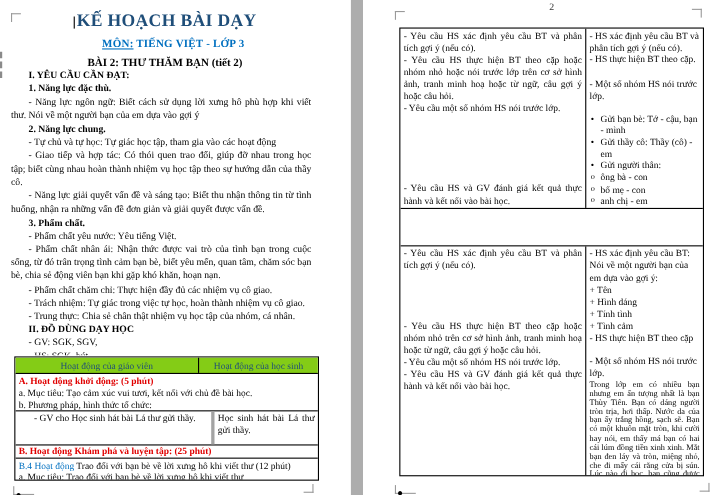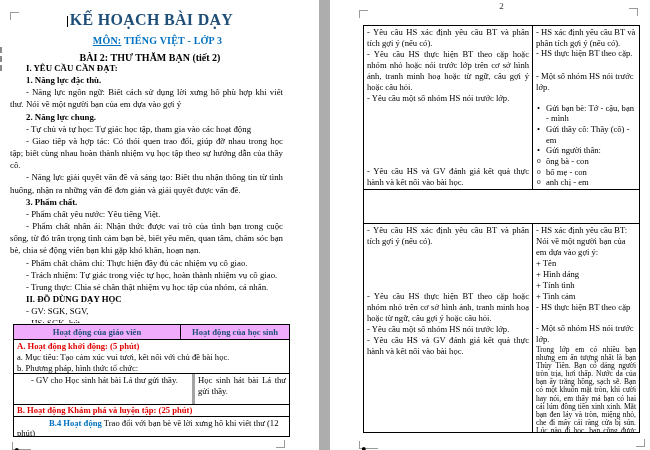--- a/index.html
+++ b/index.html
@@ -36,27 +36,27 @@
   .body1 div{text-indent:16px;}
   .b-h{font-weight:bold;}
 
   
   .tbl{position:absolute;border:1px solid #000;box-sizing:border-box;background:#fff;
        font-size:8.6px;line-height:11px;overflow:hidden;}
   .cell{box-sizing:border-box;padding:1px 3px;overflow:hidden;}
 
   
   #ltable{left:13px;top:324px;width:277px;height:113px;}
-  .lt-header{display:flex;height:14px;background:#f0abfc;border-bottom:1px solid #000;
-             font-weight:bold;color:#1F4E79;text-align:center;line-height:13px;}
+  .lt-header{display:flex;height:14px;background:#84cc16;border-bottom:1px solid #000;
+             font-weight:normal;color:#1F4E79;text-align:center;line-height:13px;}
   .lt-header .c1{width:167px;border-right:1px solid #000;box-sizing:border-box;}
   .lt-header .c2{flex:1;}
   .lt-rowA{height:34px;border-bottom:1px solid #000;}
   .red-b{color:#E00000;font-weight:bold;}
-  .blue-b{color:#0070C0;font-weight:bold;margin-left:32px;}
+  .blue-b{color:#0070C0;font-weight:normal;}
   .lt-rowGV{display:flex;height:30px;border-bottom:1px solid #000;}
   .lt-rowGV .c1{width:167px;border-right:3px solid #a3a3a3;margin-left:14px;}
   .lt-rowGV .c2{flex:1;text-align:justify;}
   .lt-rowB{height:12px;border-bottom:1px solid #000;padding:0 3px;box-sizing:border-box;line-height:11px;}
   .lt-rowB4{height:22px;line-height:10.2px;}
 
   
   .pagenum{position:absolute;top:1px;left:33px;width:277px;text-align:center;
            font-size:9px;color:#3a3a3a;}
   #rtable{left:33px;top:25px;width:277px;height:408px;}

